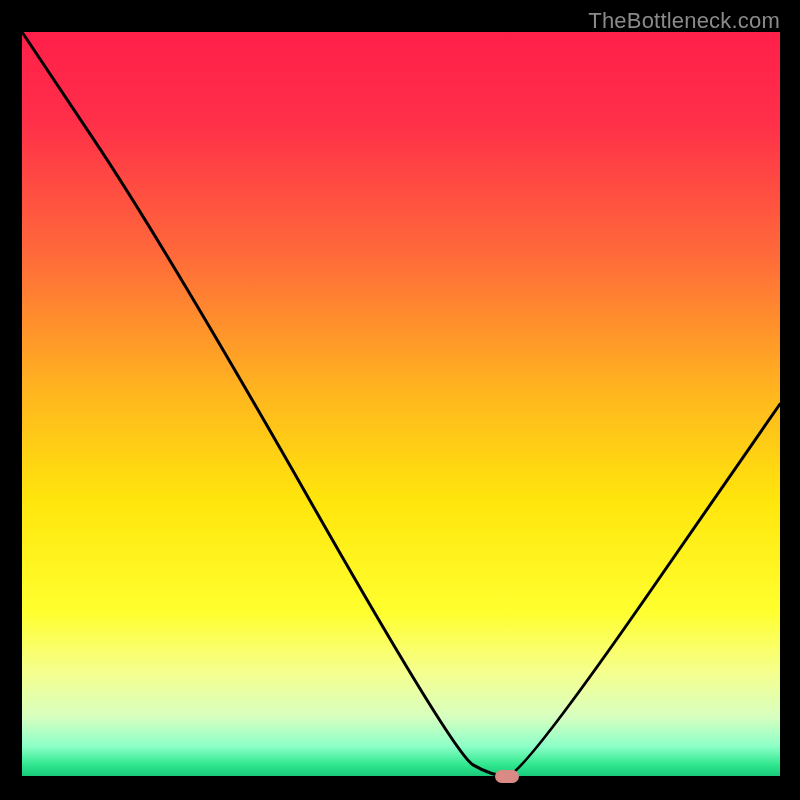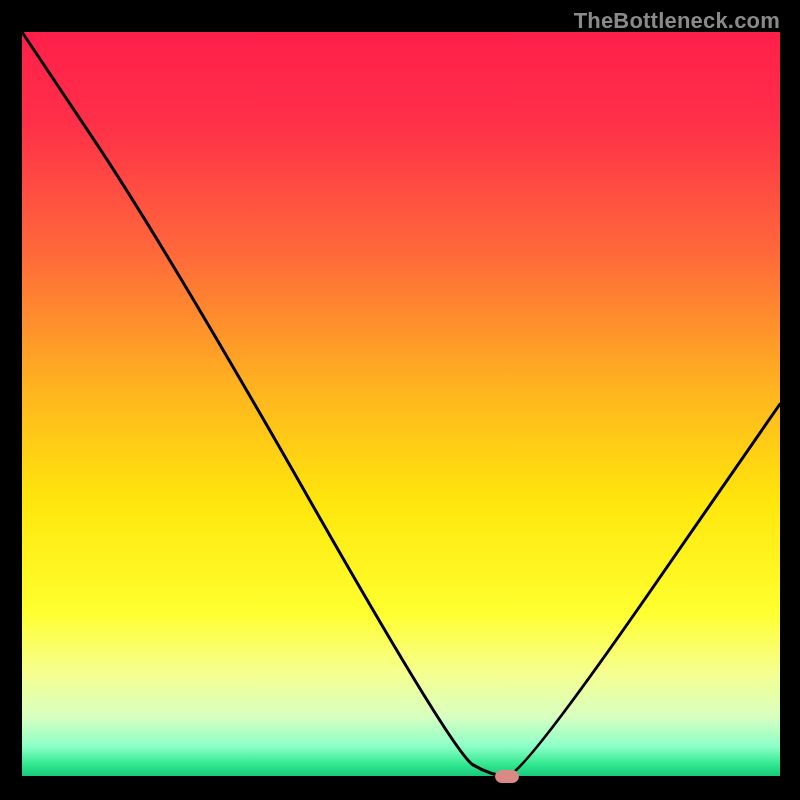--- a/index.html
+++ b/index.html
@@ -30,21 +30,21 @@
     overflow: visible;
   }
   .marker {
     position: absolute;
     border-radius: 9px;
     background: #d98a84;
   }
   .watermark {
     position: absolute;
     font-family: Arial, Helvetica, sans-serif;
-    font-weight: 700;
+    font-weight: 400;
     color: #8a8a8a;
     letter-spacing: 0.2px;
   }
 </style>
 </head>
 <body>
 
 <div class="stage">
 
   <div class="plot-area" style="left: 22px; top: 32px; width: 758px; height: 744px;">

